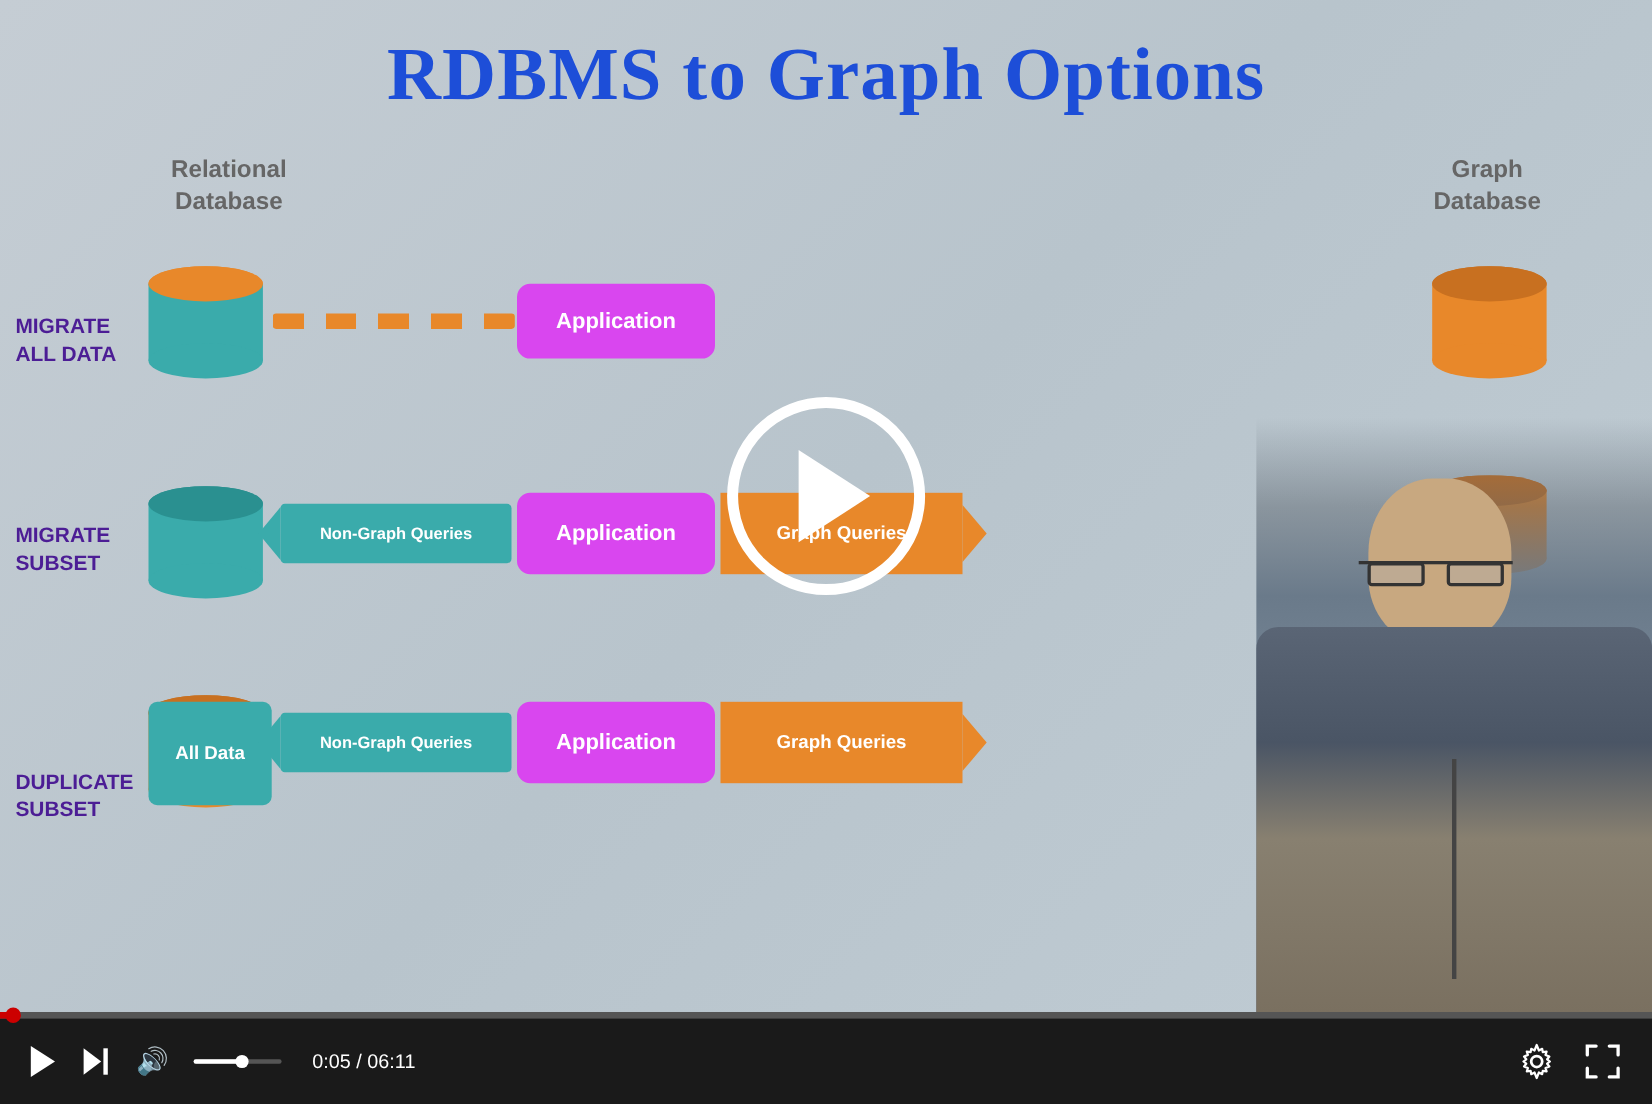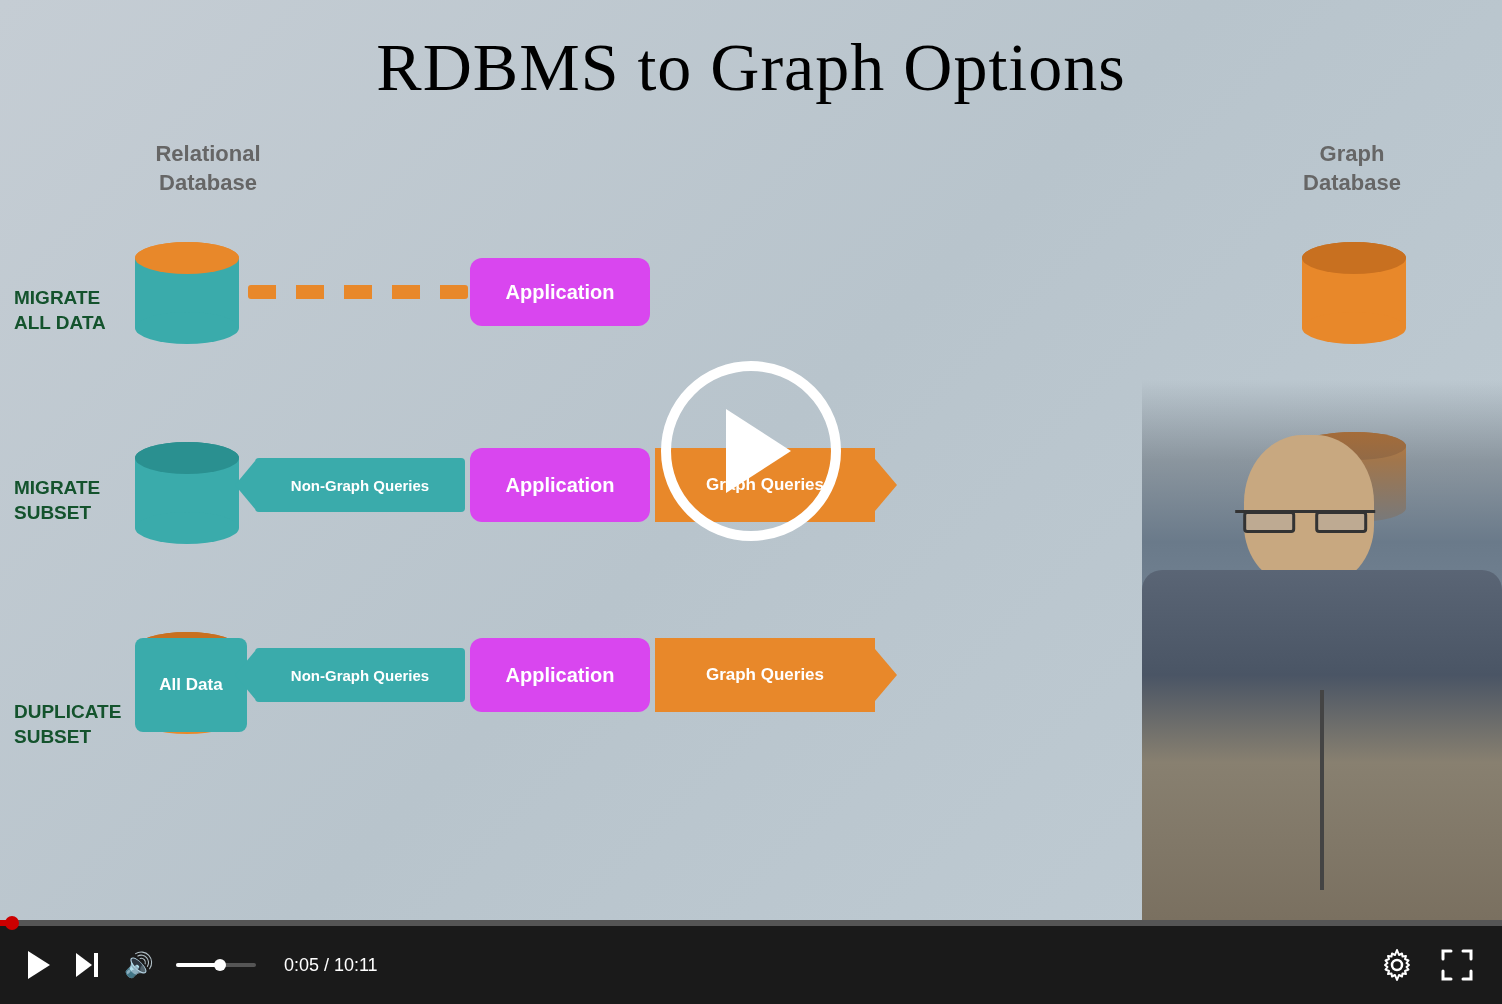--- a/index.html
+++ b/index.html
@@ -30,22 +30,22 @@
       background: linear-gradient(135deg, #c5cdd4 0%, #b8c4cc 50%, #c0ccd4 100%);
     }
 
     
     .slide-title {
       position: absolute;
       top: 28px;
       left: 0; right: 0;
       text-align: center;
       font-size: 68px;
-      font-weight: 400;
-      color: #000000;
+      font-weight: 700;
+      color: #1d4ed8;
       font-family: Georgia, serif;
       letter-spacing: 1px;
     }
 
     
     .col-header {
       position: absolute;
       top: 140px;
       font-size: 22px;
       font-weight: 600;
@@ -55,21 +55,21 @@
     }
     .col-header-relational { left: 148px; width: 120px; }
     .col-header-graph { right: 90px; width: 120px; }
 
     
     .row-label {
       position: absolute;
       left: 14px;
       font-size: 19px;
       font-weight: 900;
-      color: #14532d;
+      color: #4c1d95;
       line-height: 1.3;
     }
     .row-label-migrate-all { top: 286px; }
     .row-label-migrate-subset { top: 476px; }
     .row-label-duplicate { top: 660px; }
 
     
     .app-box {
       position: absolute;
       background: #d946ef;
@@ -421,21 +421,21 @@
 
   <button class="control-btn" style="margin-top:6px;">
     <span class="volume-icon">🔊</span>
   </button>
 
   <div class="volume-slider-track" style="margin-top:6px;">
     <div class="volume-slider-fill"></div>
     <div class="volume-slider-dot"></div>
   </div>
 
-  <span class="time-display" style="margin-top:6px;margin-left:10px;">0:05 / 10:11</span>
+  <span class="time-display" style="margin-top:6px;margin-left:10px;">0:05 / 06:11</span>
 
   <div class="spacer"></div>
 
   <button class="control-btn" style="margin-top:6px;">
     <svg width="34" height="34" viewBox="0 0 34 34">
       <g fill="white">
         <circle cx="17" cy="17" r="5" fill="none" stroke="white" stroke-width="2.5"></circle>
         <path d="M17 2 L19 7 L22 5.5 L22.5 8.5 L26 8 L25 11 L28.5 12.5 L26.5 15 L29 17 L26.5 19 L28.5 21.5 L25 23 L26 26 L22.5 25.5 L22 28.5 L19 27 L17 32 L15 27 L12 28.5 L11.5 25.5 L8 26 L9 23 L5.5 21.5 L7.5 19 L5 17 L7.5 15 L5.5 12.5 L9 11 L8 8 L11.5 8.5 L12 5.5 L15 7 Z" fill="none" stroke="white" stroke-width="2" stroke-linejoin="round"></path>
       </g>
     </svg>

